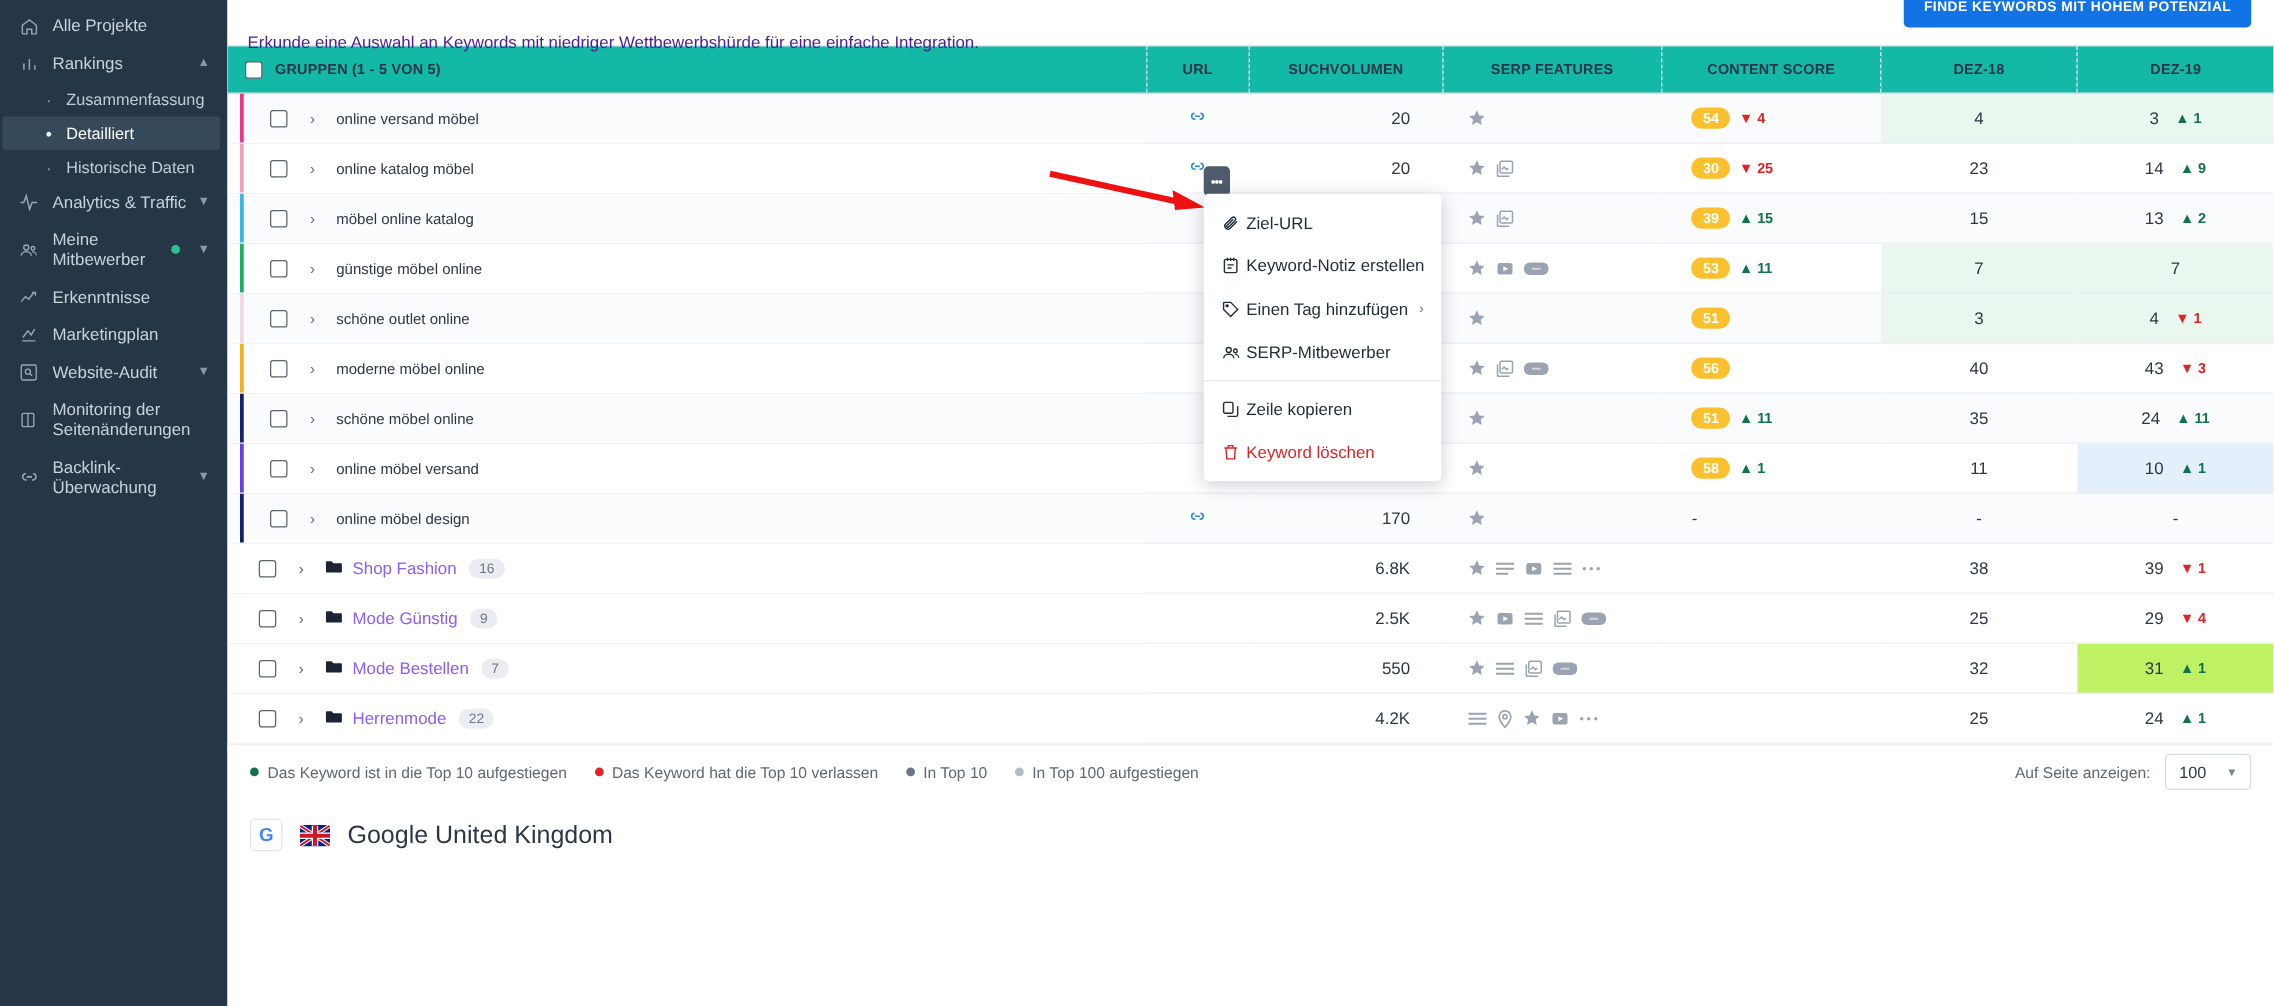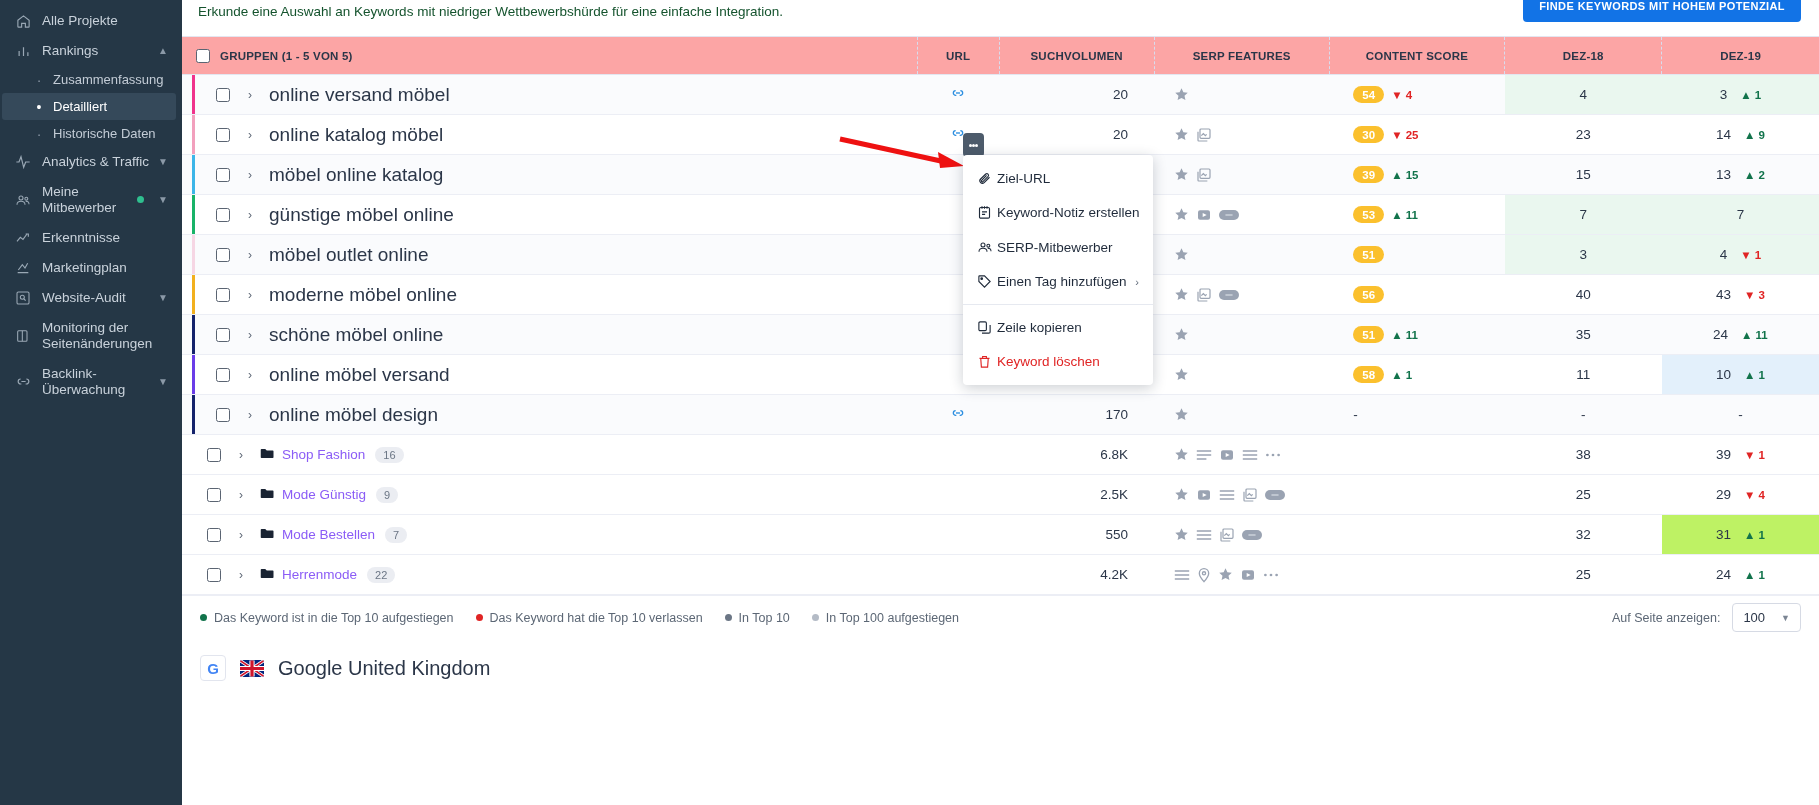--- a/index.html
+++ b/index.html
@@ -58,34 +58,34 @@
   }
   .greendot {
     width: 7px; height: 7px; border-radius: 50%; background: #2fbf8f;
     margin-left: auto; margin-right: 8px; flex:0 0 7px;
   }
 
   
   .main { flex: 1; background: #ffffff; position: relative; overflow: hidden; }
   .topbar { height: 36px; position: relative; background: #fff; }
   .subtitle {
-    position: absolute; left: 16px; top: 4px;
-    font-size: 13.5px; color: #14532d;
+    position: absolute; left: 16px; top: 26px;
+    font-size: 13.5px; color: #4c1d95;
   }
   .cta {
     position: absolute; right: 18px; top: -10px;
     background: #1273e6; color: #fff; font-size: 11px; font-weight: bold;
     letter-spacing: .4px; padding: 10px 16px; border-radius: 4px;
     border: none; cursor: pointer; white-space: nowrap;
   }
 
   
   table.kw { width: 100%; border-collapse: collapse; table-layout: fixed; }
   table.kw thead th {
-    background: #fca5a5; border-top: 1px solid #e3e6f0; border-bottom: 1px solid #e3e6f0;
+    background: #14b8a6; border-top: 1px solid #e3e6f0; border-bottom: 1px solid #e3e6f0;
     font-size: 11.5px; font-weight: bold; color: #2b3648; letter-spacing: .2px;
     height: 38px; padding: 0 10px; text-align: center; white-space: nowrap;
   }
   table.kw thead th.grp { text-align: left; padding-left: 14px; }
   table.kw thead th.bdr { border-left: 1px dashed #d8dced; }
   .hdr-flex { display: flex; align-items: center; gap: 10px; }
 
   table.kw tbody td {
     border-bottom: 1px solid #eceef5;
     font-size: 13.5px; color: #2b3648; height: 39px; padding: 0 10px;
@@ -94,21 +94,21 @@
   tr.kwrow td { background: #fafbfd; }
   tr.kwrow:nth-child(even) td { background: #ffffff; }
   td.name { text-align: left; position: relative; padding-left: 0; }
   .namewrap { display: flex; align-items: center; gap: 0; }
   .colorbar { width: 3px; height: 39px; flex: 0 0 3px; }
   .cbx {
     width: 14px; height: 14px; border: 1.4px solid #5a6472; border-radius: 2.5px;
     background: #fff; flex: 0 0 14px; margin-left: 21px; cursor: pointer;
   }
   .caret { color: #5e6876; font-size: 12px; margin-left: 18px; cursor: pointer; }
-  .kwtext { margin-left: 17px; color: #2b3648; font-size: 19px; }
+  .kwtext { margin-left: 17px; color: #2b3648; font-size: 12px; }
   .foldericon { margin-left: 17px; color: #1a2433; font-size: 13px; }
   .groupname { margin-left: 7px; font-weight: normal; color: #8b5cf6; font-size: 13.5px; }
   .gcount {
     margin-left: 10px; background: #ebedf2; color: #6b7685; font-size: 11px;
     border-radius: 10px; padding: 2px 8px;
   }
   .linkicon { color: #2b8ee0; font-size: 14px; cursor: pointer; }
   .serp { display: flex; align-items: center; gap: 7px; padding-left: 10px; color: #9aa3b2; }
   .serp span { display: inline-flex; align-items: center; }
   .csbadge {
@@ -489,21 +489,21 @@
                 <span>7</span>
               </span>
     </td>
           </tr>
           <tr class="kwrow">
     <td class="name">
       <div class="namewrap">
         <span class="colorbar" style="background:#f6d6e4"></span>
         <span class="cbx"></span>
         <span class="caret">›</span>
-        <span class="kwtext">möbel outlet online</span>
+        <span class="kwtext">schöne outlet online</span>
       </div>
     </td>
     <td></td>
     <td style="text-align:right;padding-right:26px">0</td>
     <td>
               <div class="serp">
                 <span>
                   <svg width="15" height="15" viewBox="0 0 24 24" fill="#9aa3b2">
                     <path d="M12 2l3 6.5 7 .8-5.2 4.7 1.5 6.9L12 17.4 5.7 20.9l1.5-6.9L2 9.3l7-.8z"></path>
                   </svg>
@@ -974,38 +974,38 @@
           <span class="mi">
             <svg width="15" height="15" viewBox="0 0 24 24" fill="none" stroke="currentColor" stroke-width="1.8">
               <rect x="4" y="4" width="16" height="17" rx="2"></rect>
               <path d="M8 2v4M12 2v4M16 2v4M8 11h8M8 15h5"></path>
             </svg>
           </span>
     <span class="ml">Keyword-Notiz erstellen</span>
     </div>
         <div class="ctxitem">
           <span class="mi">
-            <svg width="16" height="16" viewBox="0 0 24 24" fill="none" stroke="currentColor" stroke-width="1.6">
-              <circle cx="9" cy="9" r="3"></circle>
-              <circle cx="17" cy="10" r="2.2"></circle>
-              <path d="M3 19c0-3 2.7-5 6-5s6 2 6 5M16 14c2.6 0 5 1.7 5 4.4"></path>
-            </svg>
-          </span>
-    <span class="ml">SERP-Mitbewerber</span>
-    </div>
-        <div class="ctxitem">
-          <span class="mi">
             <svg width="15" height="15" viewBox="0 0 24 24" fill="none" stroke="currentColor" stroke-width="1.8">
               <path d="M3 12V4a1 1 0 0 1 1-1h8l9 9-9 9z"></path>
               <circle cx="7.5" cy="7.5" r="1.3" fill="currentColor"></circle>
             </svg>
           </span>
     <span class="ml">Einen Tag hinzufügen</span>
     <span class="arr">›</span>
         </div>
+        <div class="ctxitem">
+          <span class="mi">
+            <svg width="16" height="16" viewBox="0 0 24 24" fill="none" stroke="currentColor" stroke-width="1.6">
+              <circle cx="9" cy="9" r="3"></circle>
+              <circle cx="17" cy="10" r="2.2"></circle>
+              <path d="M3 19c0-3 2.7-5 6-5s6 2 6 5M16 14c2.6 0 5 1.7 5 4.4"></path>
+            </svg>
+          </span>
+    <span class="ml">SERP-Mitbewerber</span>
+    </div>
         <div class="ctxsep"></div>
         <div class="ctxitem">
           <span class="mi">
             <svg width="15" height="15" viewBox="0 0 24 24" fill="none" stroke="currentColor" stroke-width="1.8">
               <rect x="3" y="3" width="12" height="14" rx="2"></rect>
               <path d="M8 21h11a2 2 0 0 0 2-2V8"></path>
             </svg>
           </span>
     <span class="ml">Zeile kopieren</span>
     </div>

